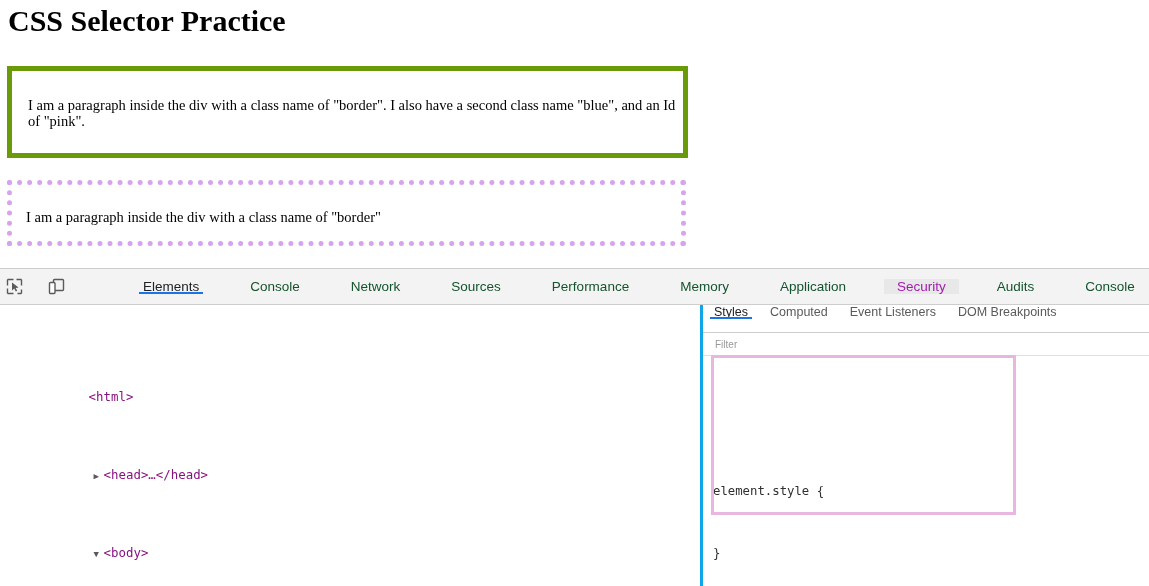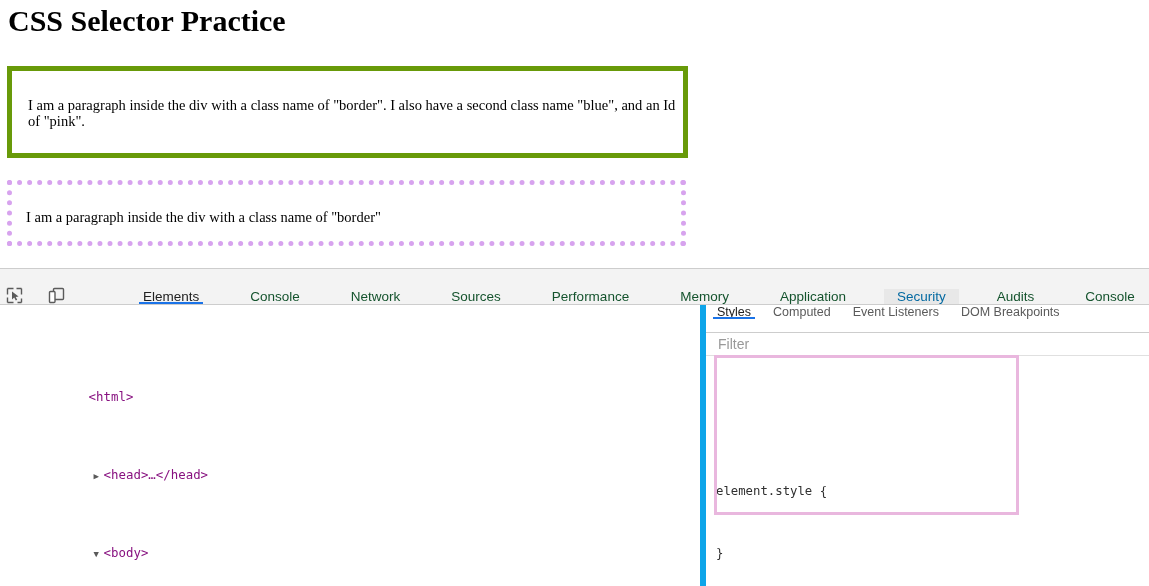--- a/index.html
+++ b/index.html
@@ -56,21 +56,21 @@
     position: absolute; left: 0; top: 268px; width: 1149px; height: 318px;
     background: #ffffff;
     border-top: 1px solid #cdcdcd;
     font-family: "Liberation Sans", sans-serif;
   }
   #dt-toolbar {
     position: relative;
     height: 35px;
     background: #f3f3f3;
     border-bottom: 1px solid #cdcdcd;
-    display: flex; align-items: flex-end; gap: 25px;
+    display: flex; align-items: center; gap: 25px;
   }
   .dt-iconbtn {
     width: 28px; display: flex; align-items: center; justify-content: center;
     cursor: default;
   }
   .dt-iconbtn:first-child { margin-left: 6px; }
   .dt-sep {
     width: 1px; background: #c4c4c4; margin: 8px 8px 8px 7px;
   }
   .dt-tab {
@@ -80,32 +80,32 @@
     color: #14532d;
     white-space: nowrap;
     position: relative;
     cursor: default;
   }
   .dt-tab.active { color: #222; }
   .dt-tab.active::after {
     content: ""; position: absolute; left: 9px; right: 9px; bottom: 0;
     height: 2px; background: #1a73e8;
   }
-  .dt-tab.hovered { background: #e8e8e8; color: #0369a1; }
+  .dt-tab.hovered { background: #e8e8e8; color: #a21caf; }
 
   #dt-body {
     position: absolute; left: 0; top: 36px; right: 0; bottom: 0;
     display: flex;
   }
   #dom-pane {
     width: 700px;
     position: relative;
     background: #fff;
     overflow: hidden;
-    border-right: 6px solid #0ea5e9;
+    border-right: 3px solid #0ea5e9;
   }
   #dom-tree {
     font-family: "DejaVu Sans Mono", monospace;
     font-size: 12.4px;
     line-height: 19.5px;
     padding-top: 4px;
     color: #333;
     white-space: pre;
   }
   .dom-row { position: relative; height: 19.5px; padding-left: 8px; }
@@ -130,21 +130,21 @@
     cursor: default;
   }
   .st-tab.active { color: #222; }
   .st-tab.active::after {
     content: ""; position: absolute; left: 7px; right: 7px; bottom: 0;
     height: 2px; background: #1a73e8;
   }
   #styles-filter {
     height: 22px; border-bottom: 1px solid #e0e0e0;
     display: flex; align-items: center; padding-left: 12px;
-    font-size: 14px; color: #999; background: #fff;
+    font-size: 10px; color: #999; background: #fff;
   }
   #rules {
     font-family: "DejaVu Sans Mono", monospace;
     font-size: 12.3px;
     line-height: 20.5px;
     color: #303030;
     white-space: pre;
   }
   .rule {
     position: relative;

